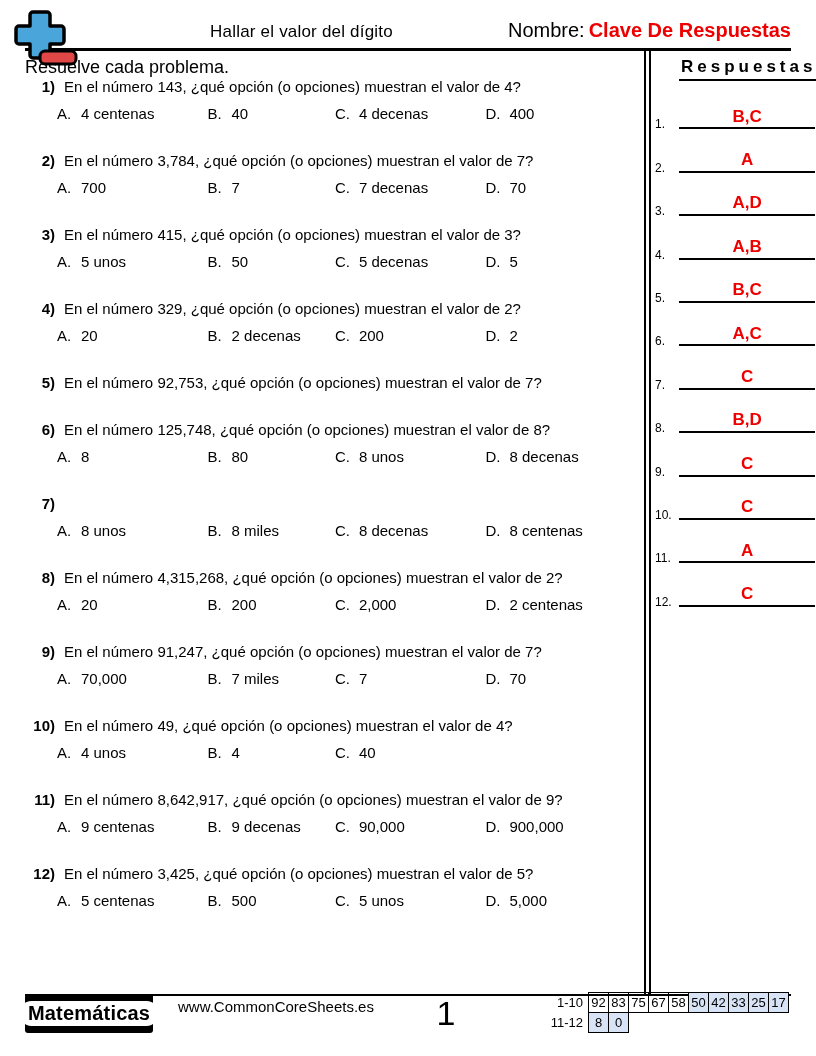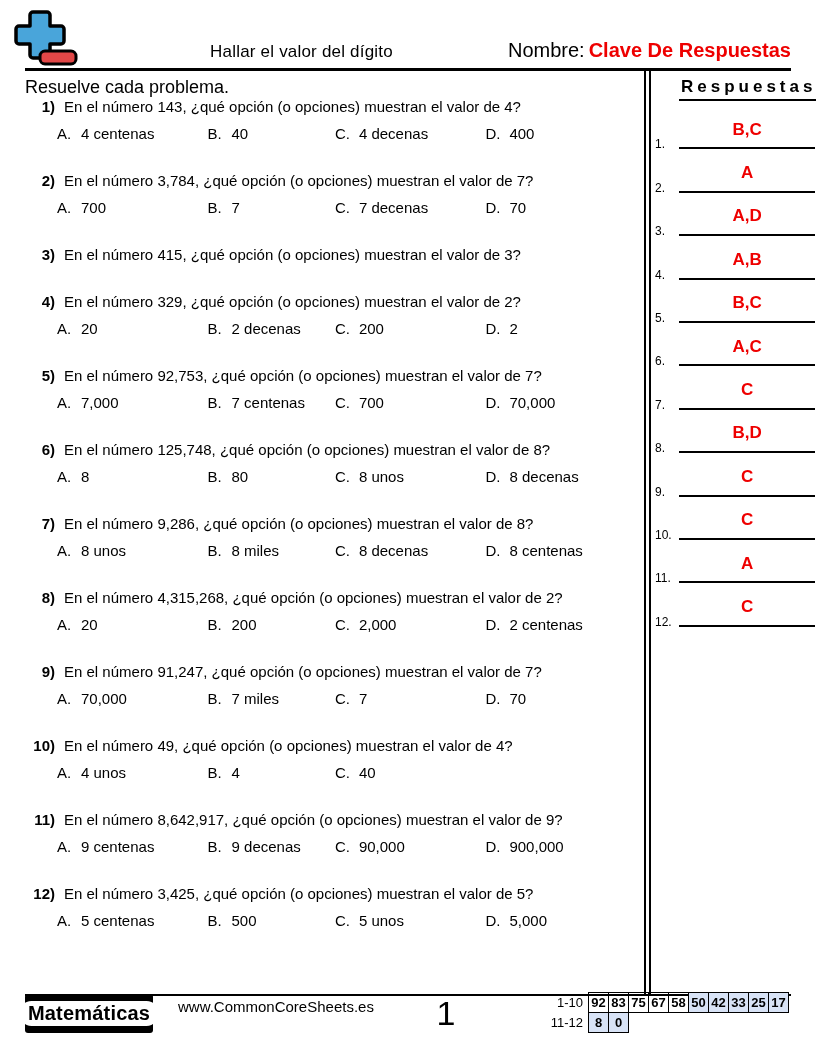--- a/index.html
+++ b/index.html
@@ -1,21 +1,21 @@
 <!DOCTYPE html>
 <html style="--accent-red: #ee0000; --logo-blue: #49a5da; --logo-red: #e14747; --table-highlight: #d8e3f6;"><head>
 <meta charset="utf-8">
 <style>
   * { margin:0; padding:0; box-sizing:border-box; }
   html,body { background:#fff; }
   body { width:816px; height:1056px; font-family:"Liberation Sans", sans-serif; color:#000; }
   .page { width:816px; height:1056px; padding:0 25px; display:flex; flex-direction:column; }
 
   
-  .header { position:relative; height:71px; flex:none; border-bottom:3px solid #000;
+  .header { position:relative; height:51px; flex:none; border-bottom:3px solid #000;
             display:flex; align-items:flex-end; padding:0 0 6px 70px; }
   .logo { position:absolute; left:-12px; top:9px; width:66px; height:58px; }
   .logo-plus  { fill:var(--logo-blue); stroke:#000; stroke-width:3.5; stroke-linejoin:round; }
   .logo-minus { fill:var(--logo-red);  stroke:#000; stroke-width:3;   stroke-linejoin:round; }
   .title { flex:1; text-align:center; font-size:17px; letter-spacing:0.2px; }
   .name-block { font-size:20px; white-space:nowrap; }
   .name-value { color:var(--accent-red); font-weight:bold; margin-left:4px; }
 
   
   .content { flex:1; display:flex; min-height:0; }
@@ -33,35 +33,35 @@
   .sidebar { flex:none; width:147px; border-left:2px solid #000; padding-left:3px; display:flex; }
   .sidebar-inner { flex:1; border-left:2px solid #000; padding:6px 2px 0 4px; }
   .ans-title-wrap { text-align:center; }
   .ans-title { display:inline-block; font-weight:bold; font-size:17px; letter-spacing:4px;
                border-bottom:2px solid #000; padding:0 2px 2px 2px;margin-left:24px; }
   .ans-rows { margin-top:5px; }
   .ans-row { height:43.4px; display:flex; align-items:flex-end; }
   .ans-num { flex:none; width:24px; font-size:12px; margin-bottom:-2px; }
   .ans-line { flex:1; border-bottom:2px solid #000; text-align:center; margin-right:3px;
               color:var(--accent-red); font-weight:bold; font-size:17px; line-height:1.1;
-              padding-bottom:8px; }
+              padding-bottom:1px; }
 
   
   .footer { flex:none; height:62px; position:relative; border-top:2px solid #000; }
   .brand-box { position:absolute; left:0; top:-2px; width:128px; height:39px; background:#000;
                border-radius:3px; display:flex; align-items:center; justify-content:center; }
   .brand-pill { background:#fff; border-radius:15px; padding:1px 9px; font-weight:bold;
                 font-size:20px; letter-spacing:0.2px; }
   .site { position:absolute; left:153px; top:2px; font-size:15px; }
   .page-num { position:absolute; left:calc(50% + 38px); transform:translateX(-50%); top:-2px;
               font-size:34px; }
   .score-table { position:absolute; right:2px; top:-4px; border-collapse:collapse; }
   .score-table td { font-size:13px; height:20px; }
   .score-label { text-align:right; padding-right:5px; font-size:12px; white-space:nowrap; }
-  .score-cell { border:1.5px solid #000; min-width:20px; text-align:center; padding:0 1px;font-weight:bold; }
+  .score-cell { border:1.5px solid #000; min-width:20px; text-align:center; padding:0 1px; }
   .hl { background:var(--table-highlight); }
 </style>
 </head>
 <body>
 
 <div class="page">
 
   <div class="header">
     <svg class="logo" viewBox="0 0 66 58">
       <path class="logo-plus" d="M20,3 h14 a3,3 0 0 1 3,3 v11 h11 a3,3 0 0 1 3,3 v12 a3,3 0 0 1 -3,3 h-11 v11 a3,3 0 0 1 -3,3 h-14 a3,3 0 0 1 -3,-3 v-11 h-11 a3,3 0 0 1 -3,-3 v-12 a3,3 0 0 1 3,-3 h11 v-11 a3,3 0 0 1 3,-3 z"></path>
@@ -102,65 +102,64 @@
           <span class="opt"><span class="opt-letter">C.</span><span>7 decenas</span></span>
           <span class="opt"><span class="opt-letter">D.</span><span>70</span></span>
         </div>
       </div>
 
       <div class="problem">
         <div class="q-line">
             <span class="q-num">3)</span>
             <span class="q-text">En el número 415, ¿qué opción (o opciones) muestran el valor de 3?</span>
           </div>
+        <div class="opts">
+          <span class="opt"><span class="opt-letter">A.</span><span>5 unos</span></span>
+          <span class="opt"><span class="opt-letter">B.</span><span>50</span></span>
+          <span class="opt"><span class="opt-letter">C.</span><span>5 decenas</span></span>
+          <span class="opt"><span class="opt-letter">D.</span><span>5</span></span>
+        </div>
       </div>
 
       <div class="problem">
         <div class="q-line">
             <span class="q-num">4)</span>
             <span class="q-text">En el número 329, ¿qué opción (o opciones) muestran el valor de 2?</span>
           </div>
         <div class="opts">
           <span class="opt"><span class="opt-letter">A.</span><span>20</span></span>
           <span class="opt"><span class="opt-letter">B.</span><span>2 decenas</span></span>
           <span class="opt"><span class="opt-letter">C.</span><span>200</span></span>
           <span class="opt"><span class="opt-letter">D.</span><span>2</span></span>
         </div>
       </div>
 
       <div class="problem">
         <div class="q-line">
             <span class="q-num">5)</span>
             <span class="q-text">En el número 92,753, ¿qué opción (o opciones) muestran el valor de 7?</span>
           </div>
-        <div class="opts">
-          <span class="opt"><span class="opt-letter">A.</span><span>7,000</span></span>
-          <span class="opt"><span class="opt-letter">B.</span><span>7 centenas</span></span>
-          <span class="opt"><span class="opt-letter">C.</span><span>700</span></span>
-          <span class="opt"><span class="opt-letter">D.</span><span>70,000</span></span>
-        </div>
       </div>
 
       <div class="problem">
         <div class="q-line">
             <span class="q-num">6)</span>
             <span class="q-text">En el número 125,748, ¿qué opción (o opciones) muestran el valor de 8?</span>
           </div>
         <div class="opts">
           <span class="opt"><span class="opt-letter">A.</span><span>8</span></span>
           <span class="opt"><span class="opt-letter">B.</span><span>80</span></span>
           <span class="opt"><span class="opt-letter">C.</span><span>8 unos</span></span>
           <span class="opt"><span class="opt-letter">D.</span><span>8 decenas</span></span>
         </div>
       </div>
 
       <div class="problem">
         <div class="q-line">
             <span class="q-num">7)</span>
-            <span class="q-text">En el número 9,286, ¿qué opción (o opciones) muestran el valor de 8?</span>
           </div>
         <div class="opts">
           <span class="opt"><span class="opt-letter">A.</span><span>8 unos</span></span>
           <span class="opt"><span class="opt-letter">B.</span><span>8 miles</span></span>
           <span class="opt"><span class="opt-letter">C.</span><span>8 decenas</span></span>
           <span class="opt"><span class="opt-letter">D.</span><span>8 centenas</span></span>
         </div>
       </div>
 
       <div class="problem">

